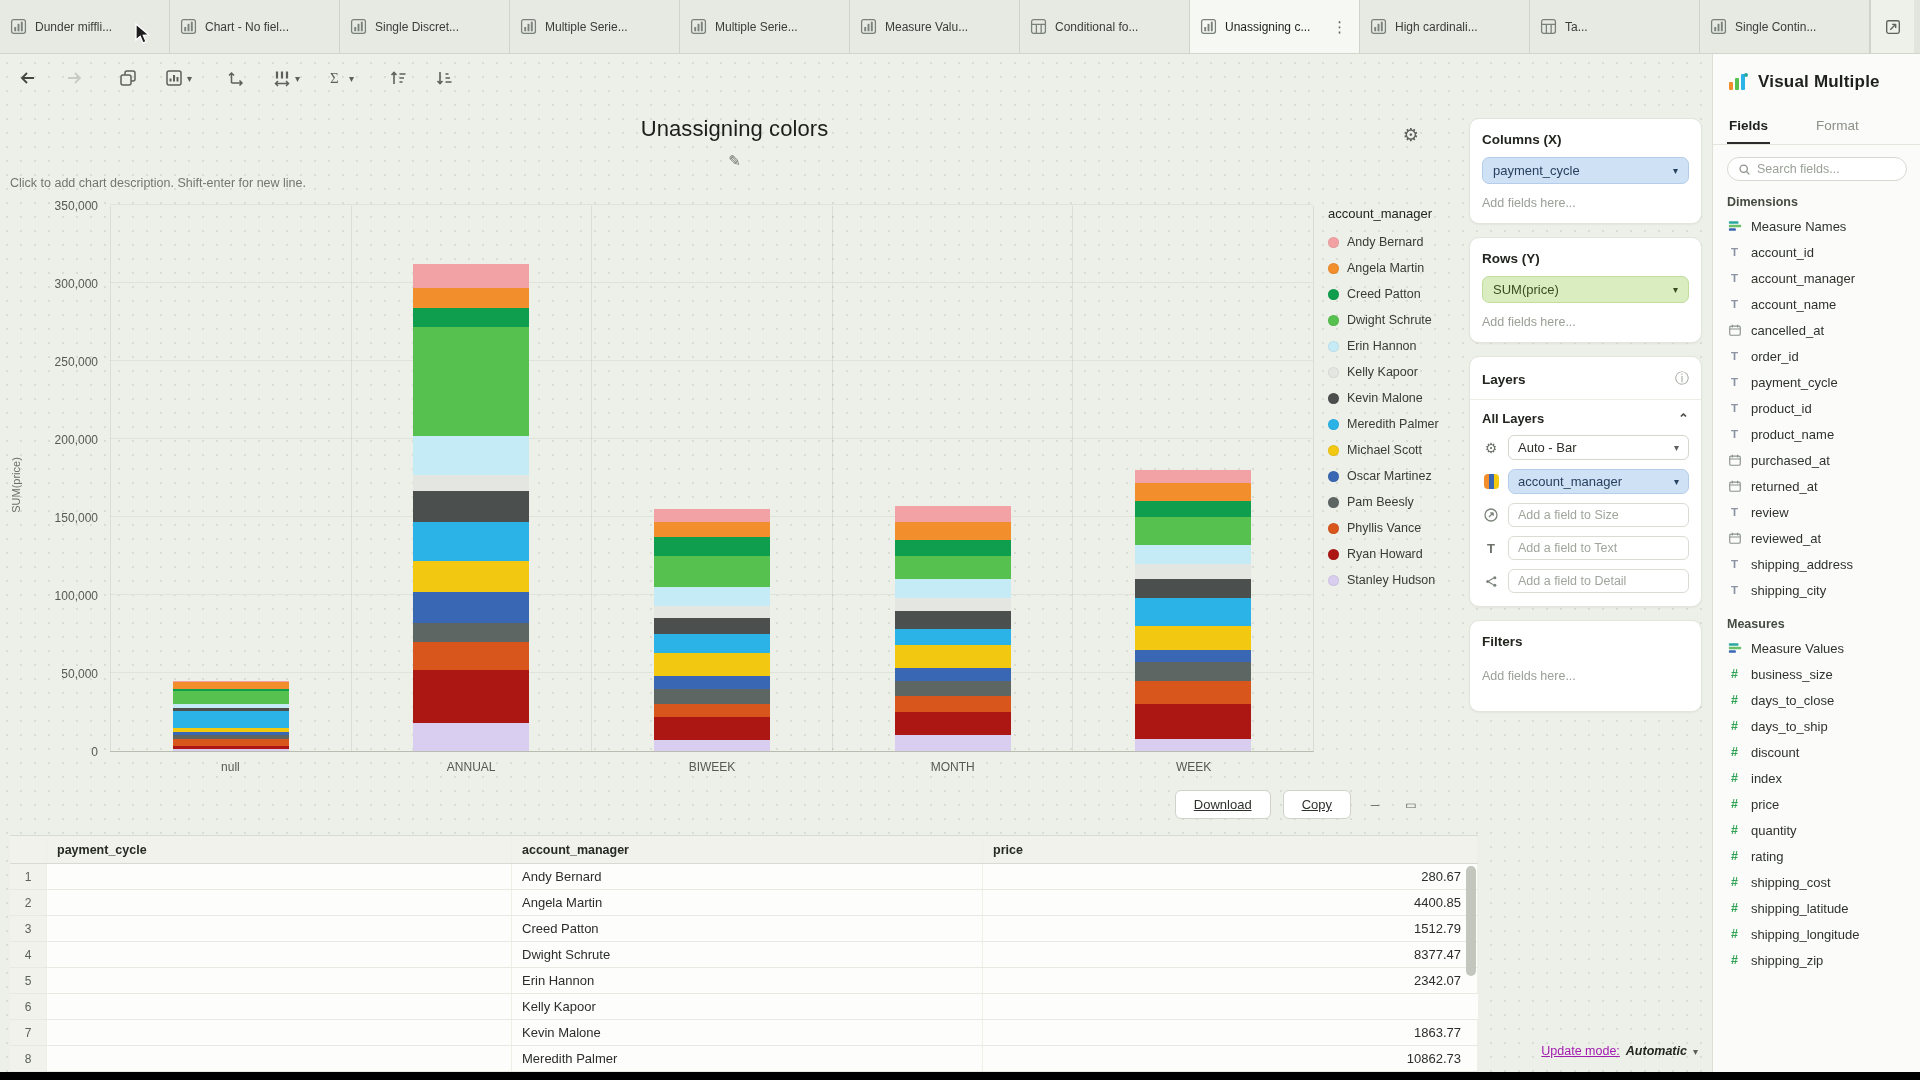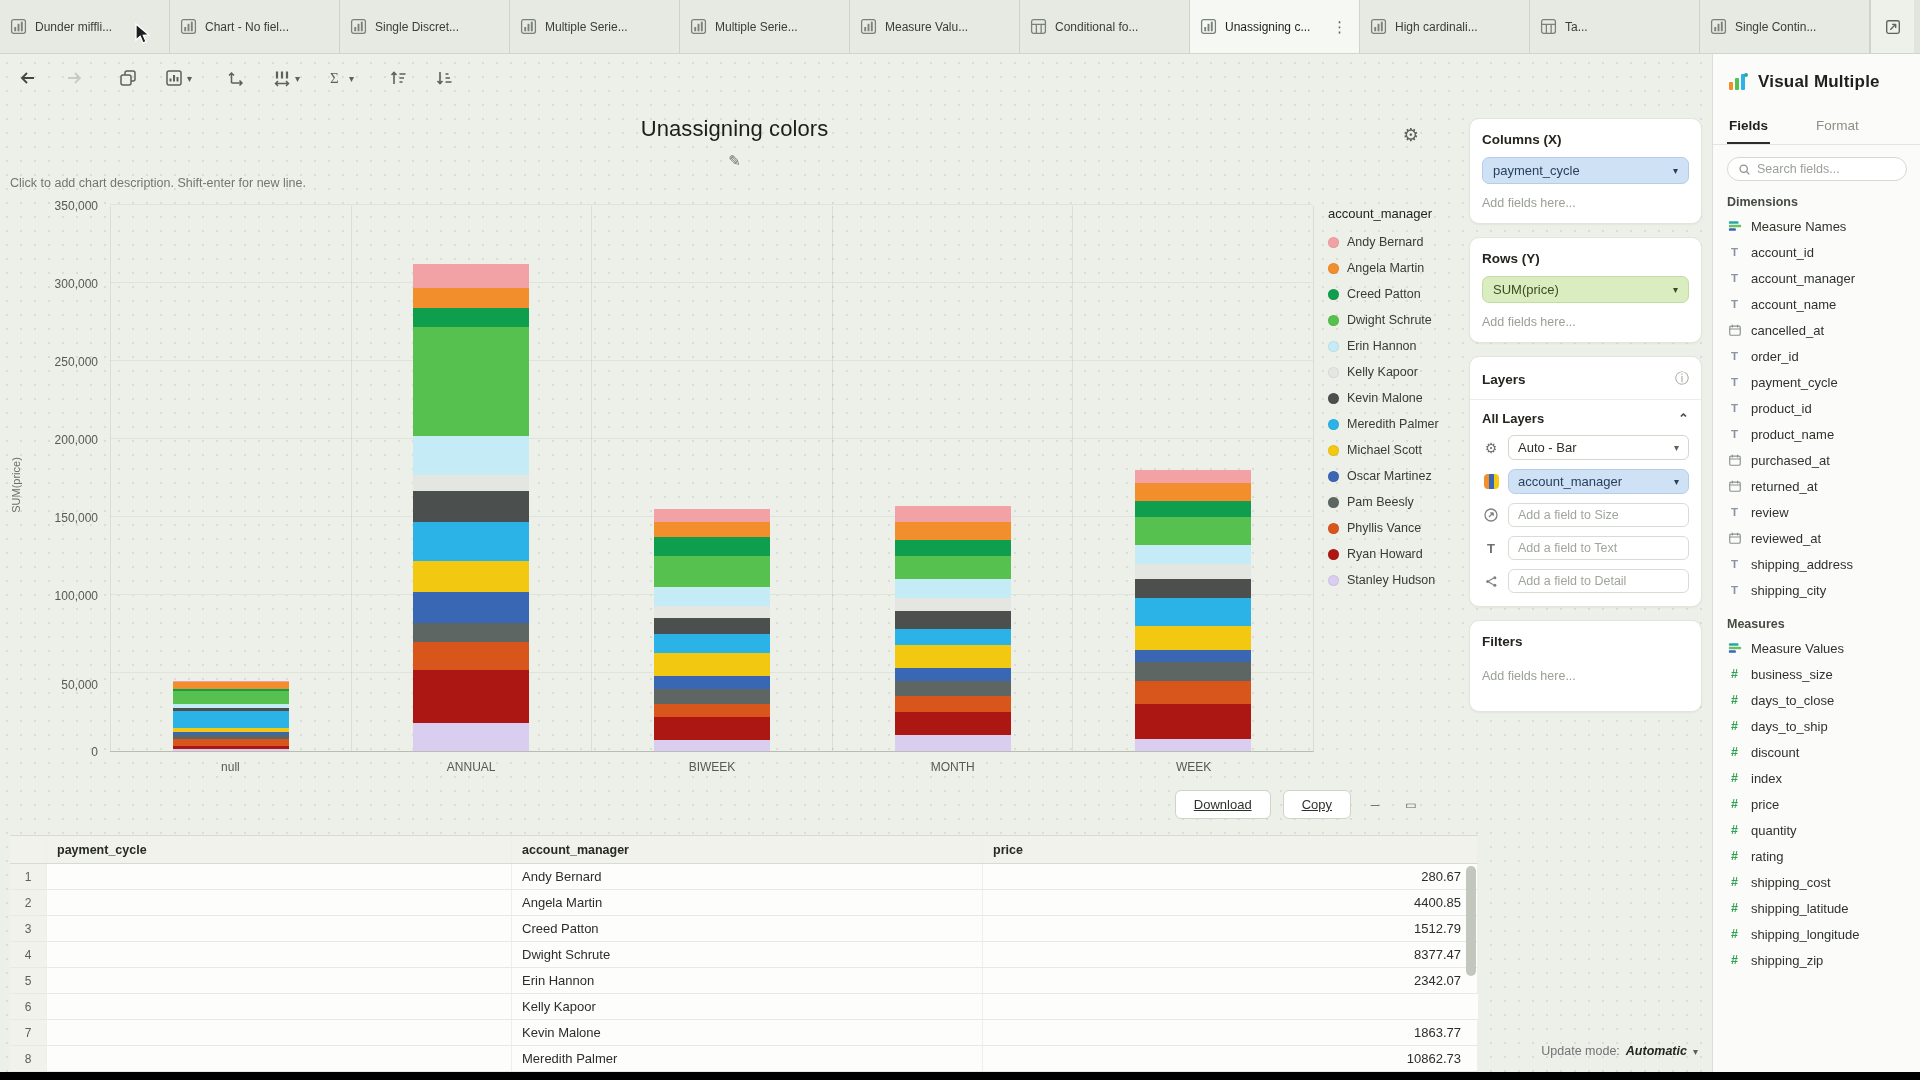--- a/index.html
+++ b/index.html
@@ -110,21 +110,21 @@
   .layer-row .licon { width: 18px; flex: none; display: inline-flex; justify-content: center; color: #6d736b; font-size: 14px; }
   .select { flex: 1; display: flex; align-items: center; justify-content: space-between; background: #fff; border: 1px solid #d3d7cc; border-radius: 6px; padding: 4px 9px; font-size: 13px; color: #2c2f29; cursor: pointer; }
   .select .caret, .upd .caret { font-size: 10px; color: #5c625b; }
   .layer-row .pill { flex: 1; margin-top: 0; padding: 4px 9px; }
   .field-input { flex: 1; border: 1px solid #d9dcd2; border-radius: 6px; padding: 4px 9px; font-size: 12.5px; color: #2c2f29; background: #fff; font-family: inherit; }
   .field-input::placeholder { color: #a0a69c; }
   .color-chip { width: 15px; height: 15px; border-radius: 4px; background: linear-gradient(90deg, #f28e2c 0 33%, #3a67b3 33% 66%, #f2c811 66% 100%); }
   .info-icon { color: #9aa096; font-size: 14px; cursor: pointer; }
   .chev { color: #4b4f48; font-size: 13px; cursor: pointer; }
   .upd { margin-top: auto; display: flex; justify-content: flex-end; align-items: center; gap: 6px; font-size: 12.5px; padding-right: 4px; }
-  .upd-label { color: #737373; }
+  .upd-label { color: #a21caf; text-decoration: underline; }
   .upd-value { color: #23261f; font-weight: 600; cursor: pointer; font-style: italic; }
   
   .fields-panel { flex: 0 0 208px; background: #fbfcf9; border-left: 1px solid #dde0d6; overflow: hidden; }
   .ve-header { height: 56px; display: flex; align-items: center; gap: 9px; padding: 0 14px; width: 280px; }
   .ve-title { font-size: 17px; font-weight: 600; color: #1d201b; letter-spacing: .2px; white-space: nowrap; }
   .ve-tabs { display: flex; width: 280px; border-bottom: 1px solid #e4e7dd; padding: 0 14px; gap: 44px; }
   .ve-tab { font-size: 13.5px; color: #8b9187; padding: 8px 2px 9px; cursor: pointer; white-space: nowrap; }
   .ve-tab.active { color: #1d201b; font-weight: 600; border-bottom: 2px solid #2b2e28; }
   .search-box { margin: 12px 14px 0; display: flex; align-items: center; gap: 6px; border: 1px solid #d6d9cf; border-radius: 14px; background: #fff; padding: 4px 10px; width: 180px; }
   .search-box input { border: none; outline: none; font-size: 12.5px; width: 130px; color: #2c2f29; background: transparent; font-family: inherit; }
@@ -362,21 +362,21 @@
         <span class="edit-icon">✎</span>
       </div>
       <div class="chart-subtitle">Click to add chart description. Shift-enter for new line.</div>
       <span class="gear-btn">⚙</span>
 
       <div class="chart-wrap">
         <div class="y-axis">
           <span class="y-axis-label">SUM(price)</span>
           <div id="y-ticks">
               <div class="ytick" style="bottom: -7px;">0</div>
-              <div class="ytick" style="bottom: 60px;">50,000</div>
+              <div class="ytick" style="bottom: 71px;">50,000</div>
               <div class="ytick" style="bottom: 149px; text-align: right;">100,000</div>
               <div class="ytick" style="bottom: 227px;">150,000</div>
               <div class="ytick" style="bottom: 305px;">200,000</div>
               <div class="ytick" style="bottom: 383px;">250,000</div>
               <div class="ytick" style="bottom: 461px;">300,000</div>
               <div class="ytick" style="bottom: 539px;">350,000</div>
             </div>
         </div>
         <div class="plot">
           <div id="gridlines">

